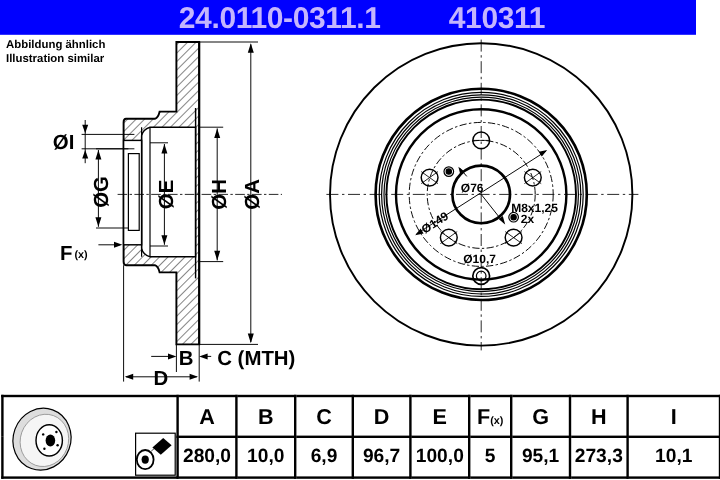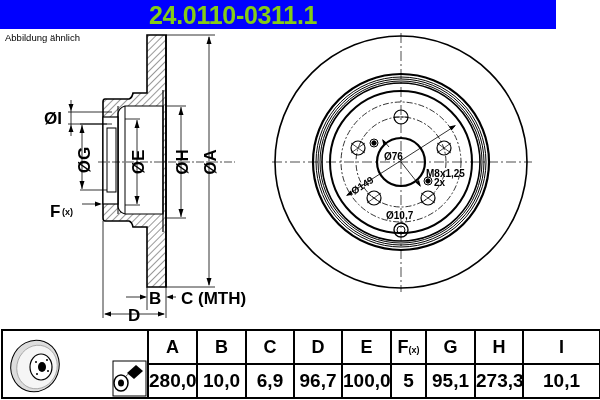--- a/index.html
+++ b/index.html
@@ -1,38 +1,40 @@
 <!DOCTYPE html>
 <html><head>
 <meta charset="utf-8">
 <style>
   html, body { margin:0; padding:0; }
   body { width:600px; height:400px; background:#fff; position:relative; overflow:hidden; font-family:"Liberation Sans", sans-serif; }
-  .header { position:absolute; left:0; top:0; width:556px; height:29px; background:#0000ff; color:#84cc16; font-weight:bold; font-size:25px; }
+  .header { position:absolute; left:0; top:0; width:556px; height:29px; background:#0000ff; color:#c4b5fd; font-weight:bold; font-size:25px;padding-left:24px; }
   .header .pn { position:absolute; left:149px; top:1px; letter-spacing:-0.3px; }
   .header .code { position:absolute; left:374px; top:1px; letter-spacing:-0.3px; }
-  .note { position:absolute; left:5px; top:32px; font-size:9.5px; font-weight:normal; line-height:12px; color:#000; }
+  .note { position:absolute; left:5px; top:32px; font-size:9.5px; font-weight:bold; line-height:12px; color:#000; }
   svg.draw { position:absolute; left:0; top:0; }
   .lbl { font-family:"Liberation Sans", sans-serif; font-weight:bold; fill:#000; }
   table.spec { position:absolute; left:1px; top:329px; width:598px; height:70px; border-collapse:collapse; table-layout:fixed; }
   table.spec td { border:2px solid #000; text-align:center; font-weight:bold; padding:0; color:#000; }
   table.spec tr.h td { font-size:18px; height:32px; }
-  table.spec tr.v td { font-size:19px; height:32px; }
+  table.spec tr.v td { font-size:16px; height:32px; }
   td.img { position:relative; }
   .fx-small { font-size:9px; }
 </style>
 </head>
 <body>
 
 <div class="header">
   <span class="pn">24.0110-0311.1</span>
+  <span class="code">410311</span>
 </div>
 
 <div class="note">
   <div>Abbildung ähnlich</div>
+  <div>Illustration similar</div>
 </div>
 
 <svg class="draw" width="600" height="330" viewBox="0 0 600 330">
   <defs>
     <pattern id="hatch" patternUnits="userSpaceOnUse" width="5" height="5" patternTransform="rotate(45)">
       <line x1="0" y1="0" x2="0" y2="5" stroke="#000" stroke-width="0.8"></line>
     </pattern>
   </defs>
 
   <g>

